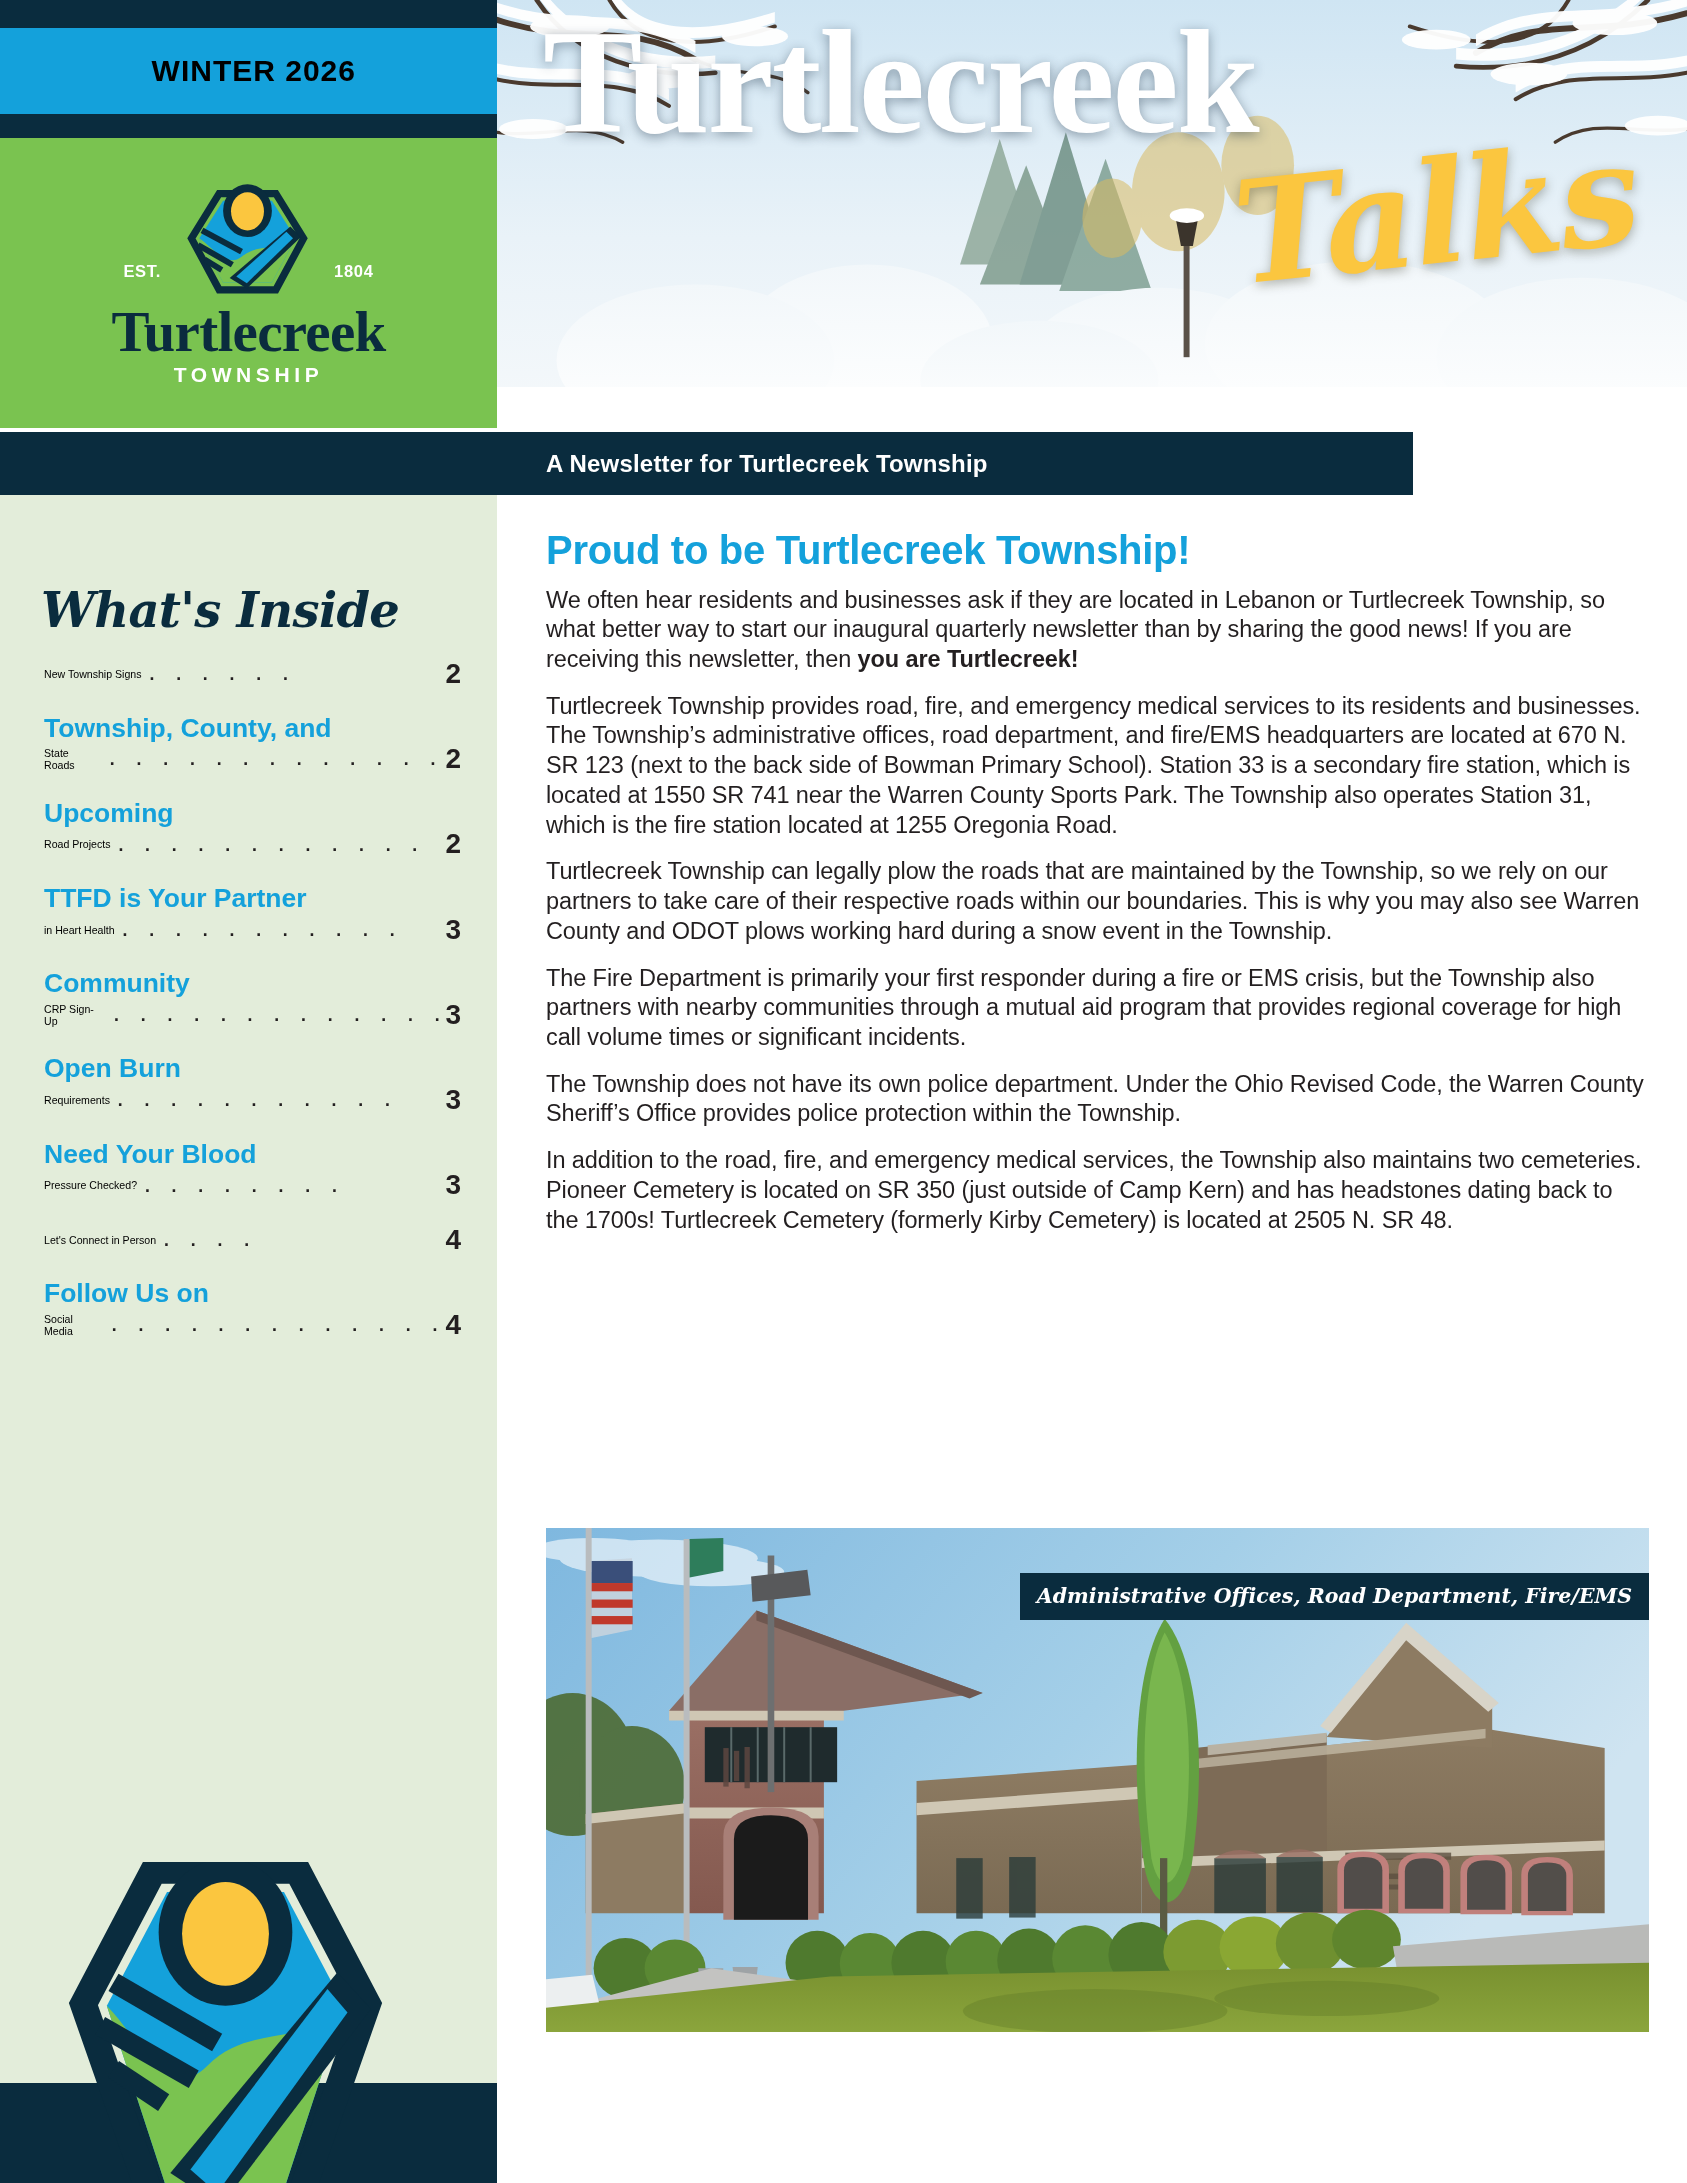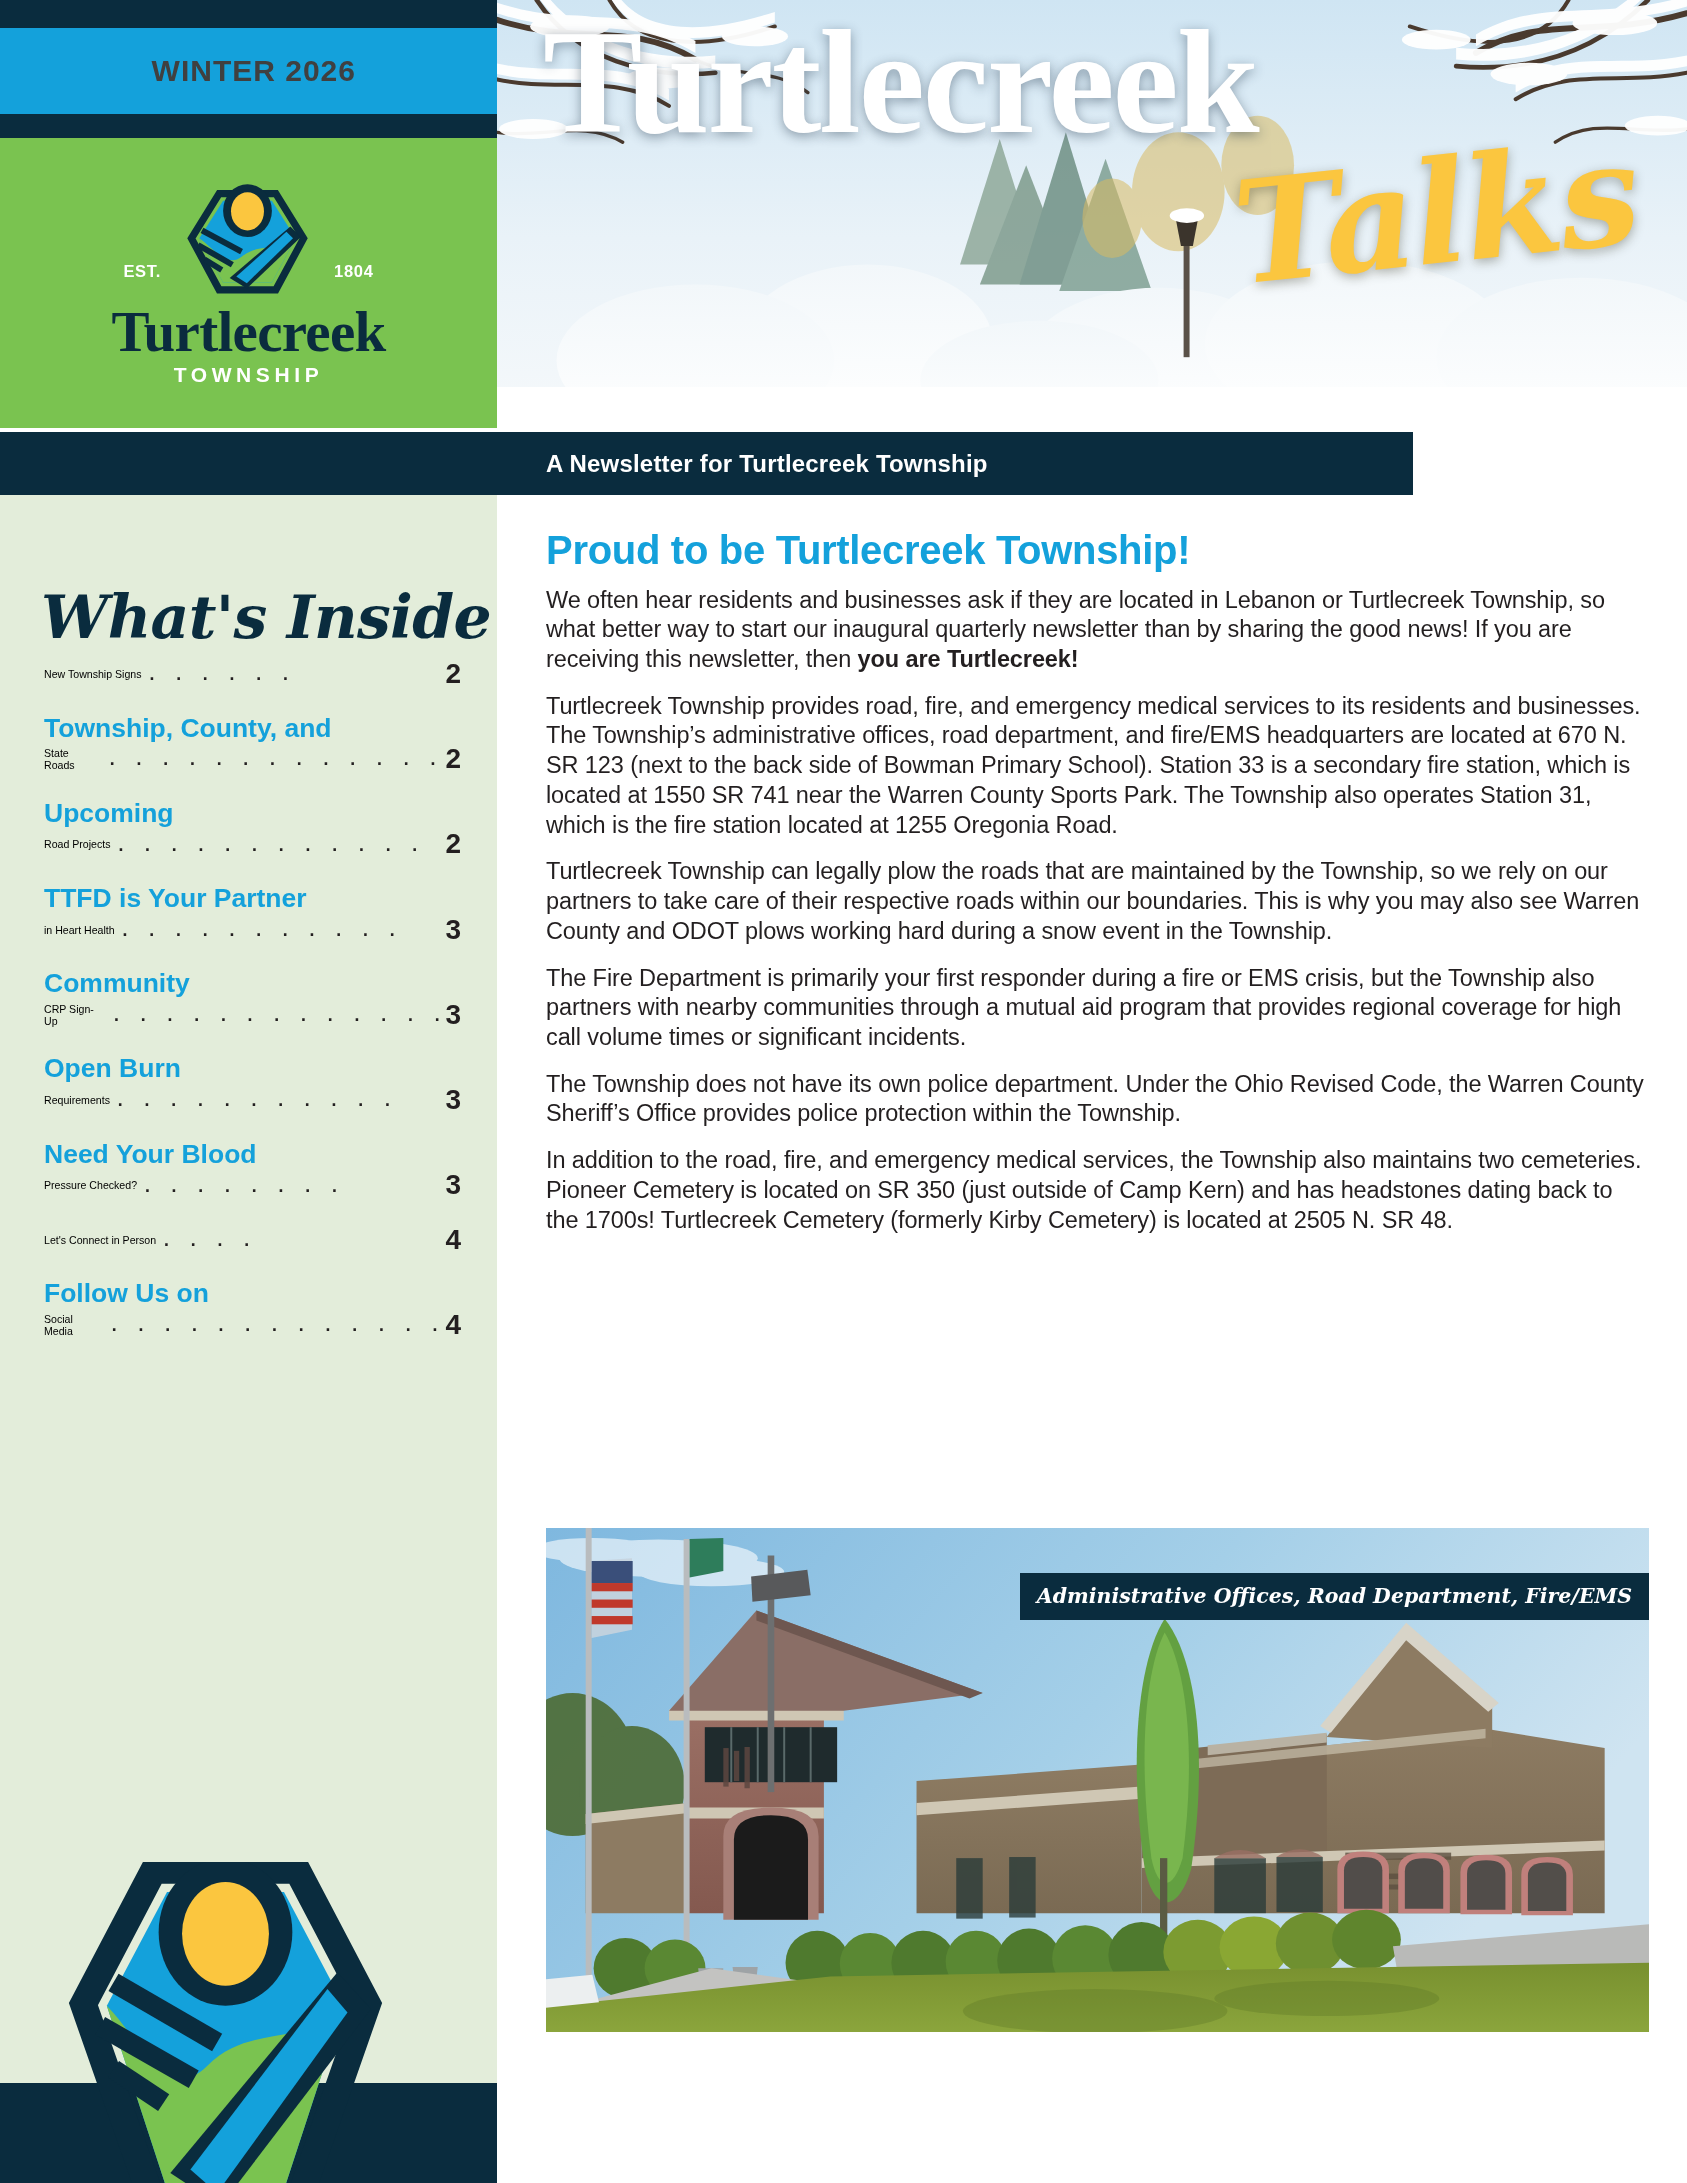--- a/index.html
+++ b/index.html
@@ -28,21 +28,21 @@
   .stripe-navy-top {
     position: absolute; left: 0; top: 0; width: 497px; height: 28px;
     background: var(--navy);
   }
   .stripe-blue {
     position: absolute; left: 0; top: 28px; width: 497px; height: 86px;
     background: var(--blue);
     display: flex; align-items: center; justify-content: center;
   }
   .stripe-blue .season {
-    color: #404040;
+    color: #000000;
     font-weight: bold;
     font-size: 30px;
     letter-spacing: 1px;
     font-family: "Liberation Sans", sans-serif;
     transform: translateX(5.3px);
   }
   .stripe-navy-2 {
     position: absolute; left: 0; top: 114px; width: 497px; height: 28.4px;
     background: var(--navy);
   }
@@ -133,21 +133,21 @@
   .sidebar-footer-navy {
     position: absolute; left: 0; top: 2083px; width: 497px; height: 101px;
     background: var(--navy);
   }
   .whats-inside {
     position: absolute; left: 41px; top: 582px;
     color: var(--navy);
     font-family: "DejaVu Serif", serif;
     font-style: italic;
     font-weight: bold;
-    font-size: 60px;
+    font-size: 48px;
     letter-spacing: -0.7px;
     z-index: 3;
   }
 
   .toc { position: absolute; left: 44px; top: 658px; width: 417px; z-index: 3; }
   .toc-item { margin-bottom: 22.5px; }
   .toc-line {
     display: flex; align-items: baseline;
     font-weight: bold; font-size: 26.5px; line-height: 1.16;
     color: var(--blue);

